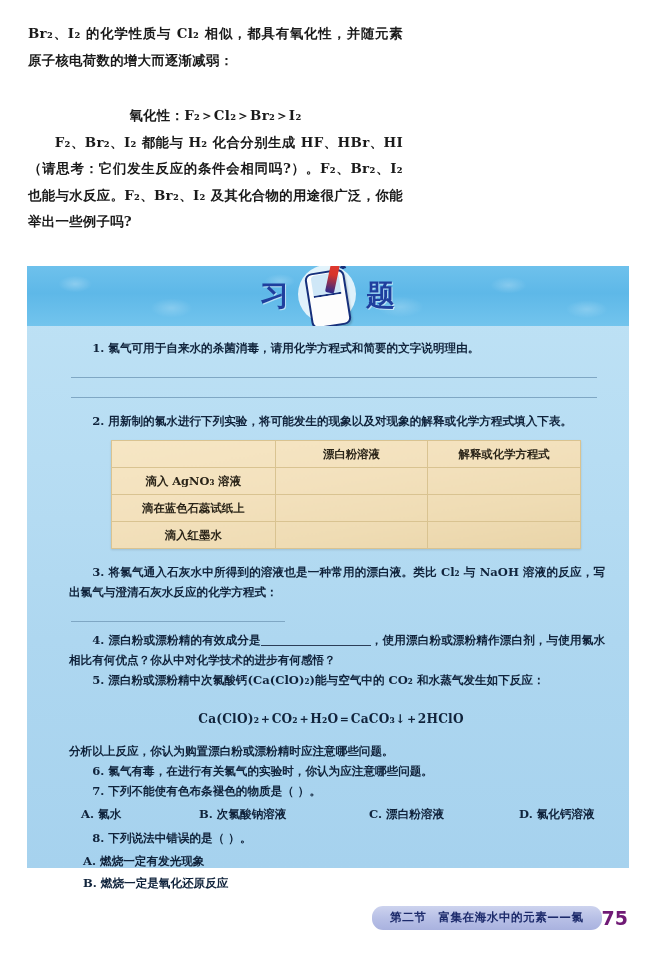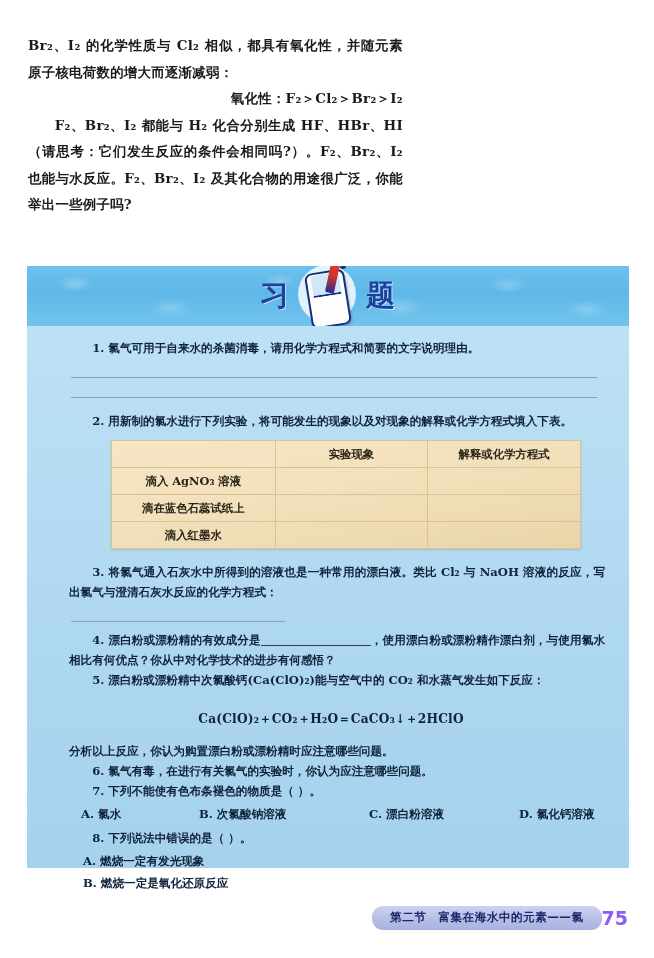--- a/index.html
+++ b/index.html
@@ -11,40 +11,40 @@
     width: 654px;
     height: 958px;
     position: relative;
     font-family: "DejaVu Serif", "Liberation Serif", serif;
     overflow: hidden;
   }
 
   
   .top-section {
     position: absolute;
-    top: 24px;
+    top: 12px;
     left: 0;
     width: 528px;
     height: 200px;
   }
   .body-copy {
     position: absolute;
     left: 28px;
     top: 8px;
     width: 375px;
     font-size: 13.4px;
     line-height: 26.5px;
     color: #1a1a1a;
     font-weight: 600;
     letter-spacing: 0.3px;
     text-align: justify;
   }
   .para { margin: 0 0 0 0; }
   .para.indent { text-indent: 2em; }
-  .center-line { text-align: right; text-indent: 0; }
+  .center-line { text-align: center; text-indent: 0; margin-top: 29px; }
 
   
   .figure {
     position: absolute;
     right: 16px;
     top: 8px;
     width: 198px;
   }
   .figure-photo {
     width: 198px;
@@ -303,21 +303,21 @@
     font-size: 11.6px;
     font-weight: 700;
     padding: 4px 18px 5px;
     border-radius: 11px;
     letter-spacing: .5px;
     font-family: "DejaVu Sans", "Liberation Sans", sans-serif;
   }
   .footer-page {
     font-size: 19px;
     font-weight: 700;
-    color: #8b5cf6;
+    color: #701a75;
     font-family: "DejaVu Sans", "Liberation Sans", sans-serif;
   }
 </style>
 </head>
 <body>
 
 <div class="top-section">
 
   <div class="body-copy">
     <p class="para">Br₂、I₂ 的化学性质与 Cl₂ 相似，都具有氧化性，并随元素原子核电荷数的增大而逐渐减弱：</p>
@@ -353,21 +353,21 @@
     <p class="q q-indent">1. 氯气可用于自来水的杀菌消毒，请用化学方程式和简要的文字说明理由。</p>
     <div class="answer-rule"></div>
     <div class="answer-rule"></div>
 
     <p class="q q-indent spaced">2. 用新制的氯水进行下列实验，将可能发生的现象以及对现象的解释或化学方程式填入下表。</p>
 
     <table class="exp-table">
       <thead>
         <tr>
           <th class="rowhead"></th>
-          <th>实验现象</th>
+          <th>漂白粉溶液</th>
           <th>解释或化学方程式</th>
         </tr>
       </thead>
       <tbody>
         <tr>
           <td class="rowhead">滴入 AgNO₃ 溶液</td>
           <td class="blank-cell"></td>
           <td class="blank-cell"></td>
         </tr>
         <tr>

